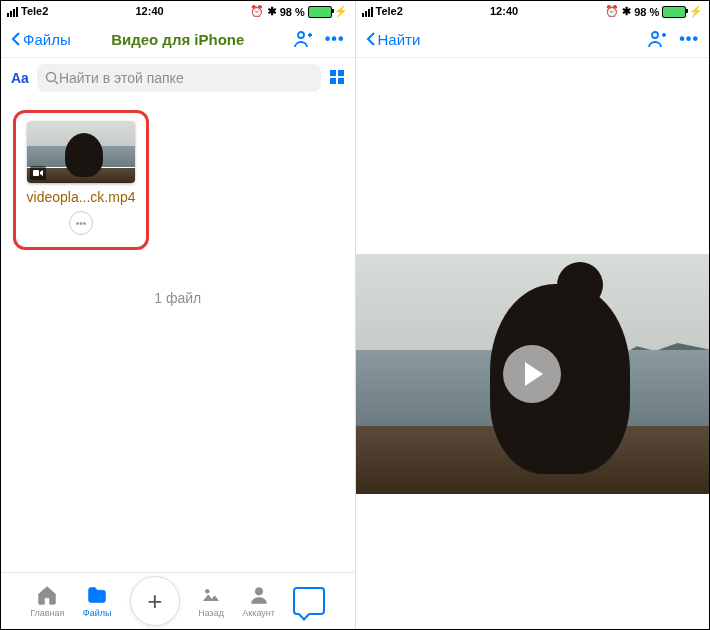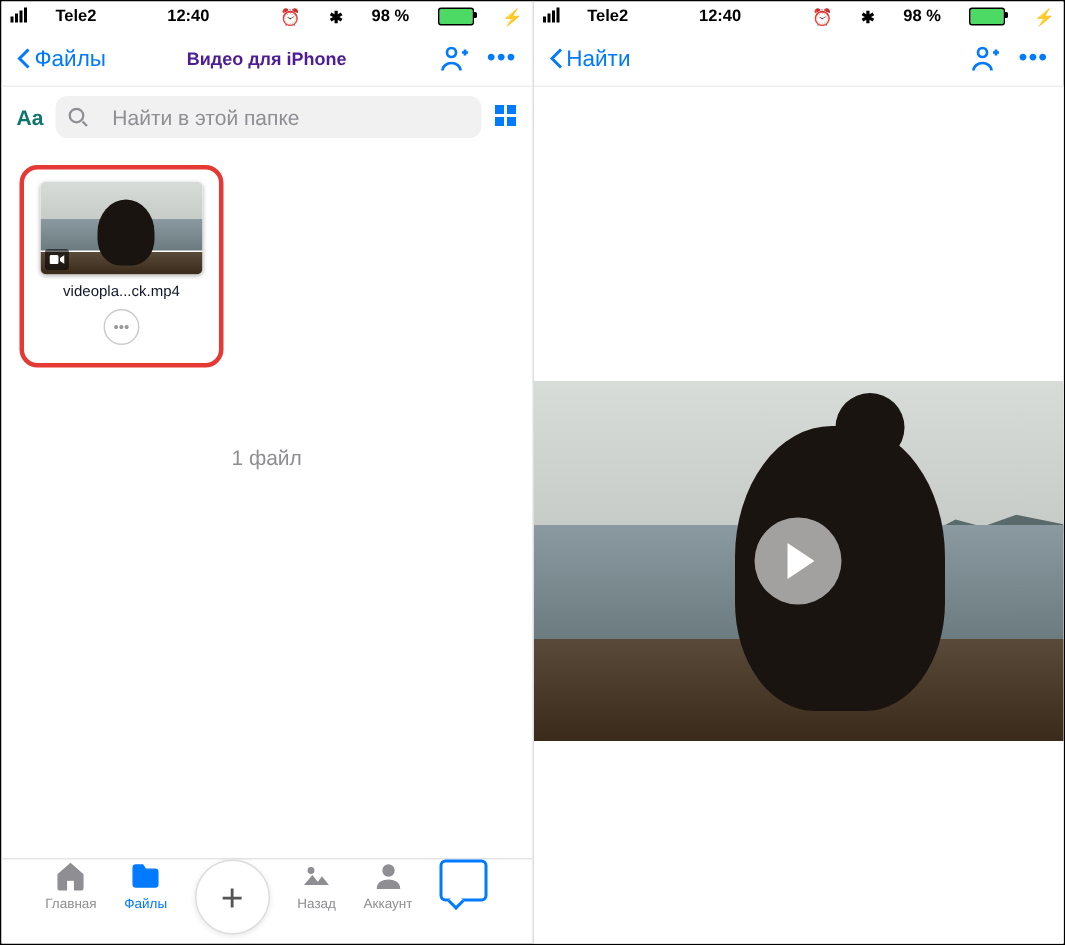--- a/index.html
+++ b/index.html
@@ -1,53 +1,53 @@
 <!DOCTYPE html>
 <html><head>
 <meta charset="utf-8">
 <style>
 html,body{margin:0;padding:0;font-family:-apple-system,Helvetica,Arial,sans-serif;background:#fff}
 .wrap{width:710px;height:630px;display:flex;border:1px solid #000;box-sizing:border-box}
 .screen{width:50%;height:100%;position:relative;background:#fff;border-right:1px solid #ddd;display:flex;flex-direction:column}
 .screen:last-child{border-right:none}
 .status-bar{height:20px;display:flex;align-items:center;justify-content:space-between;padding:0 6px;font-size:11px;font-weight:600;color:#000}
-.status-left,.status-right{display:flex;align-items:flex-start;gap:19px}
+.status-left,.status-right{display:flex;align-items:flex-end;gap:3px}
 .signal-bars{display:flex;gap:1px;align-items:flex-end}
 .signal-bars span{width:2px;background:#000}
 .signal-bars span:nth-child(1){height:4px}
 .signal-bars span:nth-child(2){height:6px}
 .signal-bars span:nth-child(3){height:8px}
 .signal-bars span:nth-child(4){height:10px}
 .battery{width:22px;height:10px;border:1px solid #000;border-radius:2px;position:relative;background:linear-gradient(to right,#4cd964 0%,#4cd964 98%,#fff 98%)}
 .battery::after{content:"";position:absolute;right:-3px;top:2px;width:2px;height:4px;background:#000;border-radius:0 1px 1px 0}
 .nav-bar{height:36px;display:flex;align-items:center;justify-content:space-between;padding:0 10px;border-bottom:1px solid #eee}
 .nav-left,.nav-right{display:flex;align-items:center;gap:12px;min-width:80px}
 .nav-right{justify-content:flex-end}
 .back{color:#007aff;font-size:15px;display:flex;align-items:center;gap:2px;cursor:pointer}
 .back svg{stroke:#007aff}
-.nav-title{font-size:12px;font-weight:700;color:#4c1d95;flex:1;text-align:center}
+.nav-title{font-size:15px;font-weight:700;color:#4d7c0f;flex:1;text-align:center}
 .icon-btn{cursor:pointer;display:flex;align-items:center;justify-content:center}
 .icon-btn svg{stroke:#007aff;fill:none}
 .dots{color:#007aff;font-weight:700;letter-spacing:1px}
 .search-row{display:flex;align-items:center;padding:6px 10px;gap:8px}
-.aa{color:#0f766e;font-weight:700;font-size:14px}
-.search-box{flex:1;background:#f1f1f2;border-radius:8px;height:28px;display:flex;align-items:center;padding:0 8px;color:#8e8e93;font-size:14px;gap:16px}
+.aa{color:#1d4ed8;font-weight:700;font-size:14px}
+.search-box{flex:1;background:#f1f1f2;border-radius:8px;height:28px;display:flex;align-items:center;padding:0 8px;color:#8e8e93;font-size:14px;gap:0}
 .grid-toggle{color:#007aff;font-size:14px}
 .content{flex:1;overflow:auto;padding:12px}
 .file-card{width:122px;border:3px solid #e53935;border-radius:12px;padding:8px 4px 12px;display:flex;flex-direction:column;align-items:center;gap:6px}
 .thumb{width:108px;height:62px;border-radius:4px;position:relative;overflow:hidden;box-shadow:0 1px 3px rgba(0,0,0,.3)}
 .sky{position:absolute;top:0;left:0;right:0;height:40%;background:linear-gradient(#d8dcd8,#c8ccc8)}
 .sea{position:absolute;top:40%;left:0;right:0;height:35%;background:linear-gradient(#8a9aa0,#6b7b80)}
 .ground{position:absolute;bottom:0;left:0;right:0;height:25%;background:linear-gradient(#5a4a3a,#3a2a1a)}
 .person{position:absolute;bottom:10%;left:35%;width:38px;height:44px;background:#1a1410;border-radius:50% 50% 40% 40%}
 .video-badge{position:absolute;bottom:3px;left:3px;width:16px;height:14px;background:rgba(0,0,0,.55);border-radius:2px;display:flex;align-items:center;justify-content:center}
-.filename{font-size:10px;color:#0f172a;text-align:center}
+.filename{font-size:14px;color:#a16207;text-align:center}
 .more-btn{width:22px;height:22px;border:1px solid #ccc;border-radius:50%;display:flex;align-items:center;justify-content:center;font-size:10px;color:#999;cursor:pointer}
-.file-count{text-align:center;color:#8e8e93;margin-top:52px;font-size:14px}
-.tabbar{height:56px;border-top:1px solid #e5e5e5;display:flex;justify-content:space-around;padding:0 20px}
+.file-count{text-align:center;color:#8e8e93;margin-top:40px;font-size:14px}
+.tabbar{height:56px;border-top:1px solid #e5e5e5;display:flex;align-items:center;justify-content:space-around;padding:0 20px}
 .tab{display:flex;flex-direction:column;align-items:center;gap:2px;font-size:9px;color:#8e8e93;cursor:pointer}
 .tab.active{color:#007aff}
 .tab svg{width:22px;height:22px}
 .tab.active svg{fill:#007aff;stroke:#007aff}
 .tab:not(.active) svg{fill:#8e8e93;stroke:#8e8e93}
 .tab-add{width:48px;height:48px;border:1px solid #ddd;border-radius:50%;background:#fff;box-shadow:0 1px 4px rgba(0,0,0,.1);display:flex;align-items:center;justify-content:center;font-size:26px;color:#555;cursor:pointer}
 .tab-comment{width:28px;height:24px;border:2px solid #007aff;border-radius:4px;position:relative;cursor:pointer}
 .tab-comment::after{content:"";position:absolute;bottom:-6px;left:5px;width:6px;height:6px;background:#fff;border-left:2px solid #007aff;border-bottom:2px solid #007aff;transform:rotate(-45deg)}
 
 .preview-area{flex:1;display:flex;align-items:center;justify-content:center;background:#fff}

